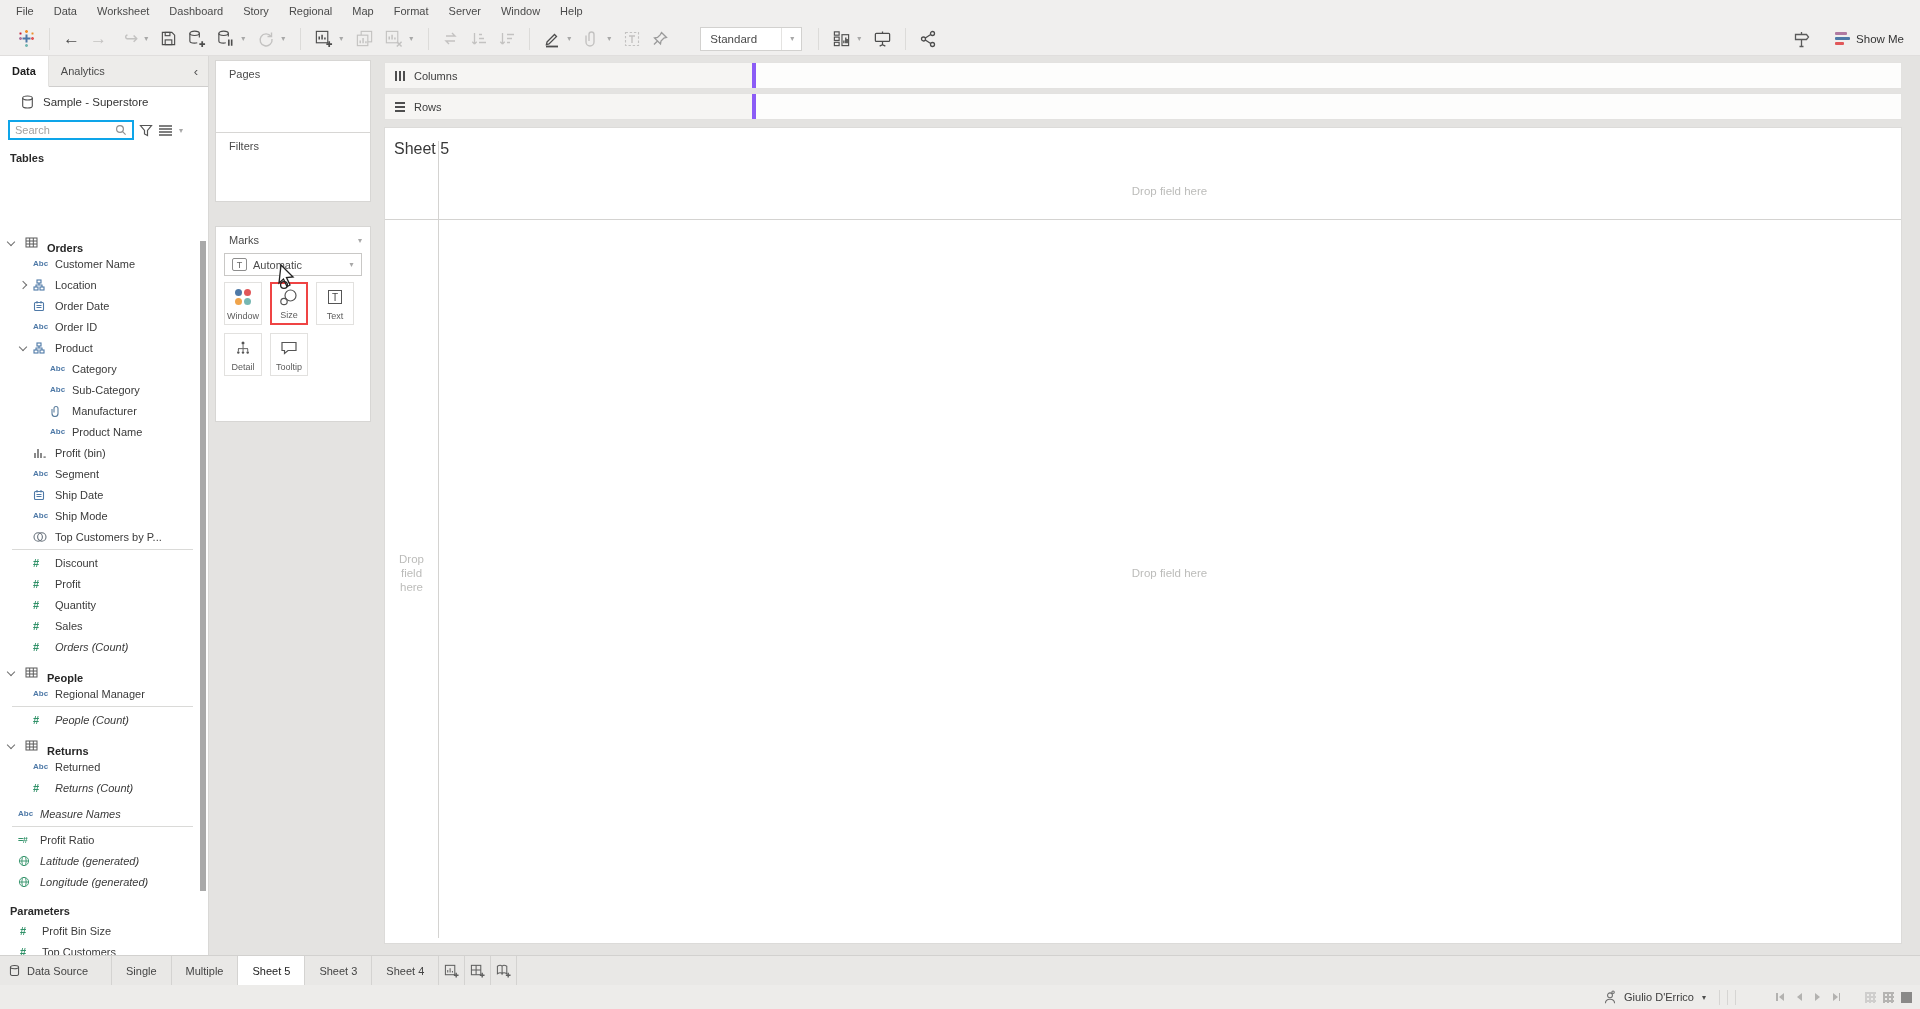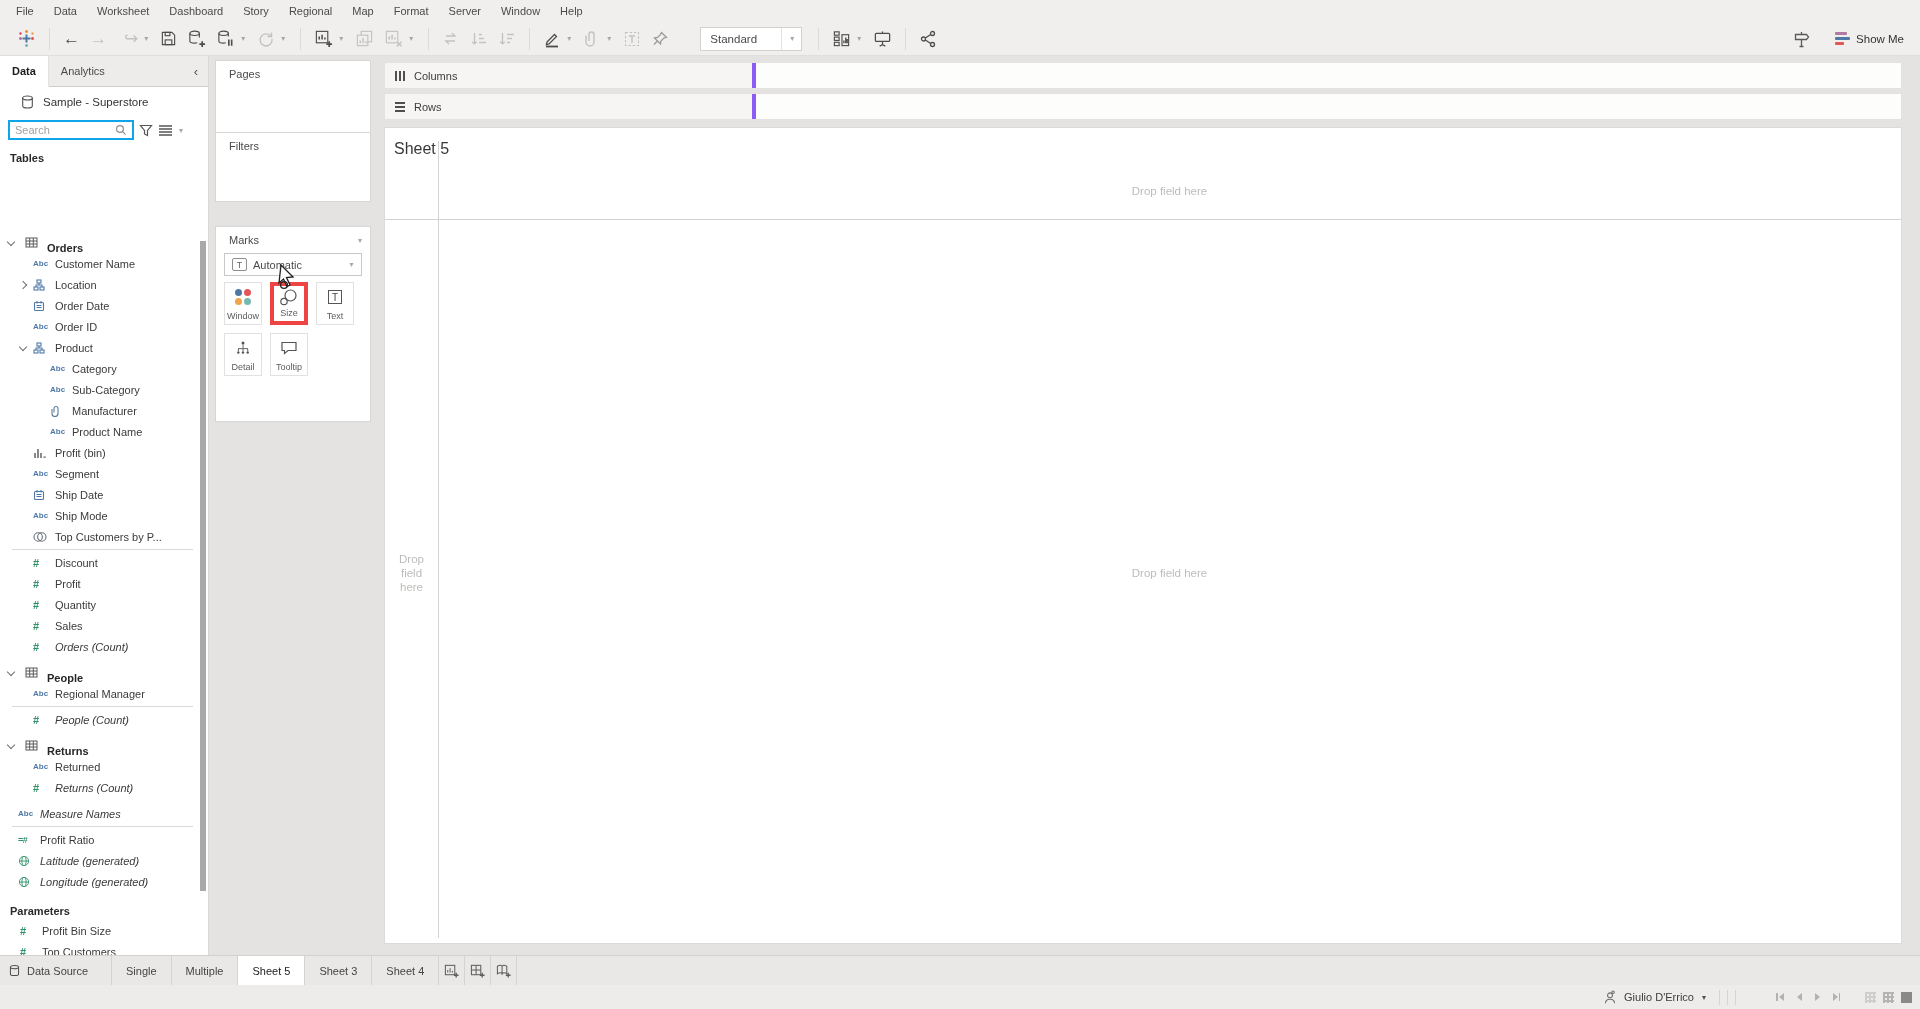--- a/index.html
+++ b/index.html
@@ -68,21 +68,21 @@
   .marks-head { display:flex; align-items:center; }
   .marks-head .caret { margin-left:auto; margin-right:8px; margin-top:7px; }
   .type-select { margin:7px 8px 6px 8px; height:23px; border:1px solid #c9c8c6; display:flex; align-items:center; background:#fff; }
   .type-select .tsi { width:15px; height:13px; border:1px solid #8d8d8d; border-radius:2px; font-size:9px; color:#666; display:flex; align-items:center; justify-content:center; margin:0 6px 0 7px; }
   .type-select .tlbl { flex:1; font-size:11px; color:#4c4c4c; }
   .type-select .dd { width:20px; height:100%; display:flex; align-items:center; justify-content:center; }
   .marks-grid { display:flex; flex-wrap:wrap; gap:8px; padding-left:8px; width:150px; }
   .mbtn { width:38px; height:43px; background:#fff; border:1px solid #e2e1df; display:flex; flex-direction:column; align-items:center; justify-content:flex-end; padding-bottom:3px; }
   .mbtn .mic { flex:1; display:flex; align-items:center; justify-content:center; }
   .mbtn .mlbl { font-size:9px; color:#5c5c5c; }
-  .mbtn.hover { border:4px solid #ef4444; }
+  .mbtn.hover { border:2px solid #ef4444; }
   .mk-color { display:grid; grid-template-columns:7px 7px; grid-gap:2px; }
   .mk-color i { width:7px; height:7px; border-radius:50%; }
   .mk-text { width:14px; height:14px; border:1px solid #555; font-size:10px; color:#444; display:flex; align-items:center; justify-content:center; }
 
   
   .shelf { position:absolute; left:384px; width:1518px; height:27px; background:#fdfdfc; border:1px solid #e3e2e0; display:flex; }
   #shelf-columns { top:62px; } #shelf-rows { top:93px; }
   .shelf-label { width:371px; background:#f6f5f3; border-right:4px solid #8b5cf6; display:flex; align-items:center; gap:9px; padding-left:10px; font-size:11px; color:#3d3d3d; }
   .cols-ic { display:flex; gap:2px; } .cols-ic i { width:2px; height:10px; background:#4f4f4f; }
   .rows-ic { display:flex; flex-direction:column; gap:2px; } .rows-ic i { width:10px; height:2px; background:#4f4f4f; }

